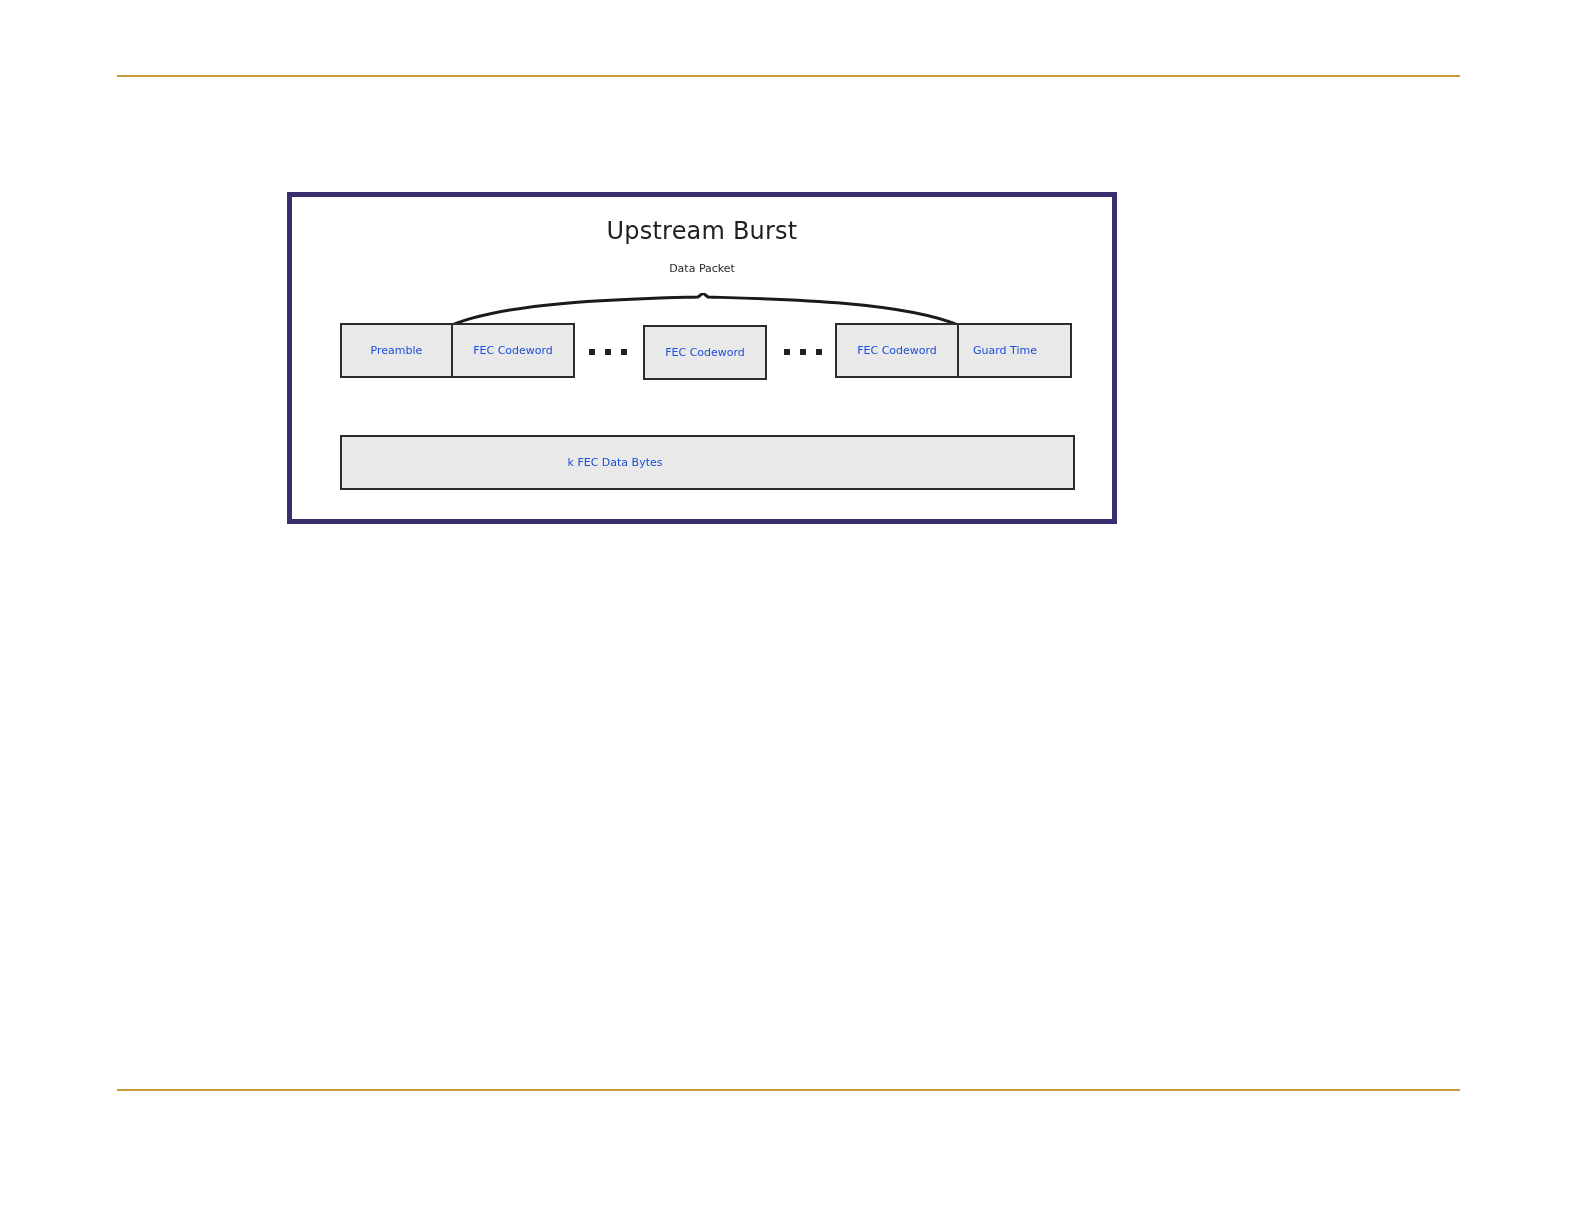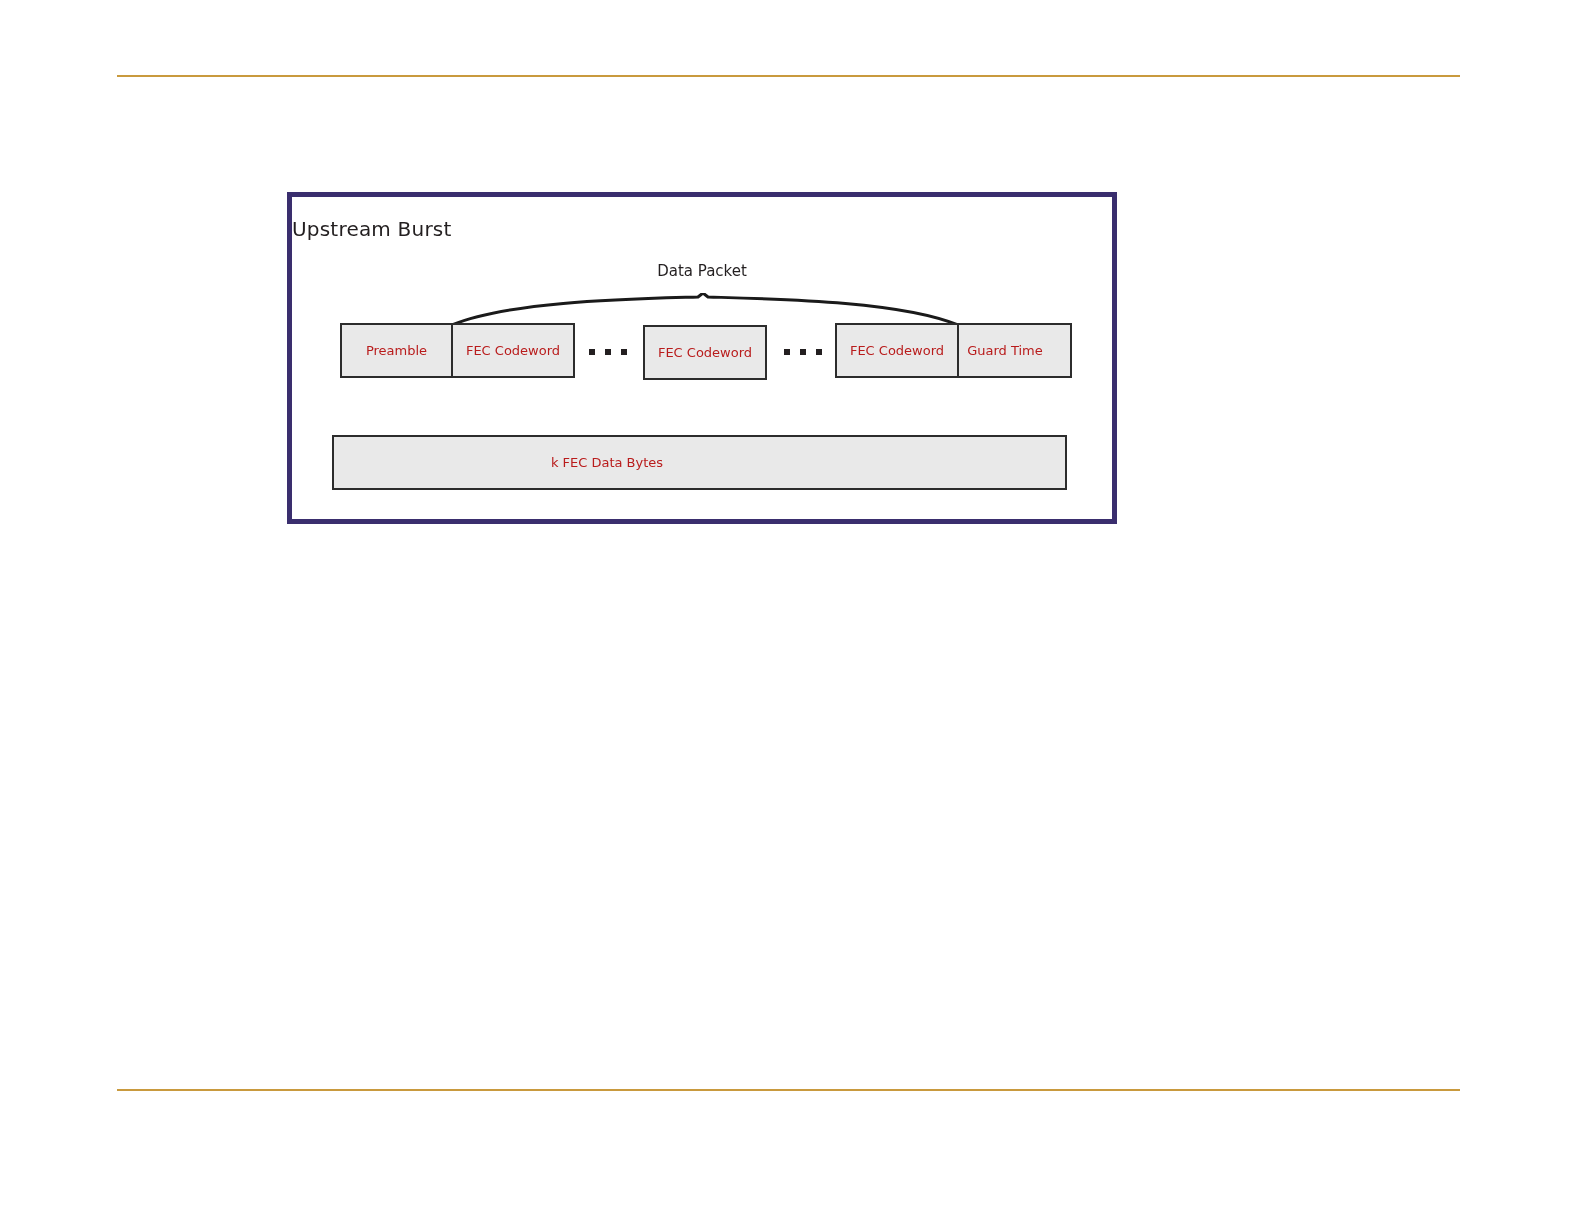--- a/index.html
+++ b/index.html
@@ -43,32 +43,32 @@
     position: absolute;
     inset: 0;
   }
 
   
   .fig-title {
     position: absolute;
     left: 0;
     right: 0;
     top: 20px;
-    text-align: left;
-    font-size: 20px;
+    text-align: center;
+    font-size: 24px;
     color: #231f20;
     letter-spacing: .2px;
   }
   .fig-sublabel {
     position: absolute;
     left: 0;
     right: 0;
     top: 65px;
     text-align: center;
-    font-size: 15px;
+    font-size: 11px;
     color: #231f20;
   }
 
   
   .brace {
     position: absolute;
     left: 158px;
     top: 96px;
     width: 510px;
     height: 34px;
@@ -92,22 +92,22 @@
     box-sizing: border-box;
   }
   .seg-group.g-left   { left: 48px;  width: 235px; }
   .seg-group.g-mid    { left: 351px; top: 2px; width: 124px; }
   .seg-group.g-right  { left: 543px; width: 237px; }
 
   .seg {
     display: flex;
     align-items: center;
     justify-content: center;
-    font-size: 13px;
-    color: #b91c1c;
+    font-size: 11px;
+    color: #1d4ed8;
     box-sizing: border-box;
     white-space: nowrap;
     padding: 0 6px;
   }
   .seg + .seg { border-left: 2px solid #2c2c2c; }
 
   .seg-preamble  { width: 109px; }
   .seg-fec-1     { width: 122px; }
   .seg-fec-mid   { width: 120px; }
   .seg-fec-3     { width: 120px; }
@@ -125,21 +125,21 @@
   .ellipsis.e2 { left: 492px; }
   .ellipsis .dot {
     width: 6px;
     height: 6px;
     background: #231f20;
   }
 
   
   .codeword-bar {
     position: absolute;
-    left: 40px;
+    left: 48px;
     top: 238px;
     width: 735px;
     height: 55px;
     display: flex;
     border: 2px solid #2c2c2c;
     background: #e9e9e9;
     box-sizing: border-box;
   }
   .codeword-bar .seg-data   { flex: 0 0 546px; }
   .codeword-bar .seg-parity { flex: 1 1 auto; }

